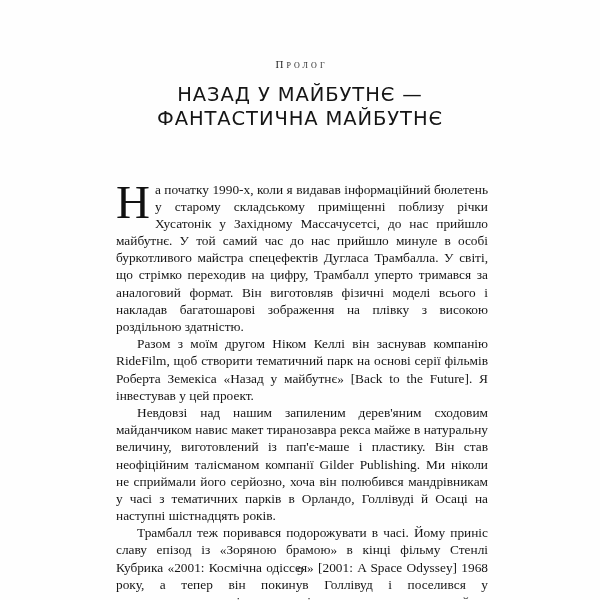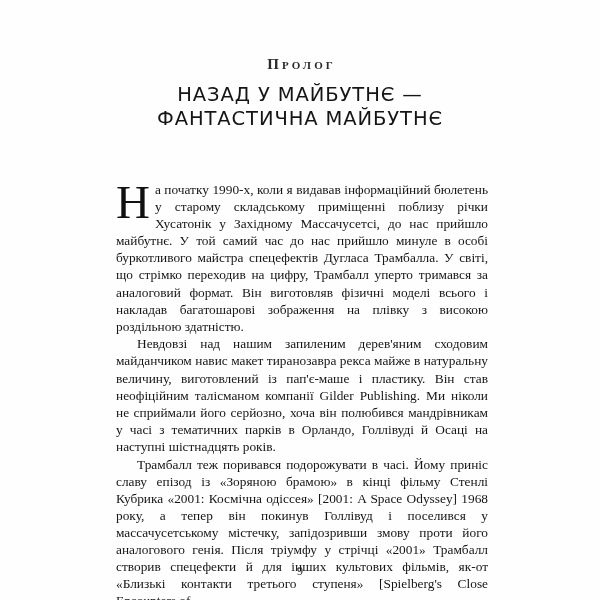--- a/index.html
+++ b/index.html
@@ -28,27 +28,26 @@
     position: absolute;
     left: 0;
     top: 0;
     width: 600px;
     text-align: center;
   }
 
   .kicker {
     margin-top: 58px;
     font-family: "Liberation Serif", "DejaVu Serif", serif;
-    font-size: 15px;
+    font-size: 11px;
     font-variant: small-caps;
     letter-spacing: 3.1px;
     text-indent: 3.1px;
     color: #2a2a2a;
     line-height: 12px;
-    font-weight: bold;
   }
 
   .title {
     font-family: "DejaVu Sans", "Liberation Sans", sans-serif;
     font-size: 19.5px;
     font-weight: 400;
     letter-spacing: 0.9px;
     line-height: 23.5px;
     color: #151515;
   }
@@ -116,20 +115,21 @@
     <h1 class="title">
       <span class="tline">НАЗАД У МАЙБУТНЄ —</span>
       <span class="tline">ФАНТАСТИЧНА МАЙБУТНЄ</span>
     </h1>
   </div>
 
   <div class="column">
 
     <p class="para first"><span class="dropcap">Н</span><span>а початку 1990-х, коли я видавав інформаційний бюлетень у старому складському приміщенні поблизу річки Хусатонік у Західному Массачусетсі, до нас прийшло майбутнє. У той самий час до нас прийшло минуле в особі буркотливого майстра спецефектів Дугласа Трамбалла. У світі, що стрімко переходив на цифру, Трамбалл уперто тримався за аналоговий формат. Він виготовляв фізичні моделі всього і накладав багатошарові зображення на плівку з високою роздільною здатністю.</span></p>
 
+    <p class="para"><span>Разом з моїм другом Ніком Келлі він заснував компанію RideFilm, щоб створити тематичний парк на основі серії фільмів Роберта Земекіса «Назад у майбутнє» [Back to the Future]. Я інвестував у цей проект.</span></p>
 
     <p class="para"><span>Невдовзі над нашим запиленим дерев'яним сходовим майданчиком навис макет тиранозавра рекса майже в натуральну величину, виготовлений із пап'є-маше і пластику. Він став неофіційним талісманом компанії Gilder Publishing. Ми ніколи не сприймали його серйозно, хоча він полюбився мандрівникам у часі з тематичних парків в Орландо, Голлівуді й Осаці на наступні шістнадцять років.</span></p>
 
     <p class="para"><span>Трамбалл теж поривався подорожувати в часі. Йому приніс славу епізод із «Зоряною брамою» в кінці фільму Стенлі Кубрика «2001: Космічна одіссея» [2001: A Space Odyssey] 1968 року, а тепер він покинув Голлівуд і поселився у массачусетському містечку, запідозривши змову проти його аналогового генія. Після тріумфу у стрічці «2001» Трамбалл створив спецефекти й для інших культових фільмів, як-от «Близькі контакти третього ступеня» [Spielberg's Close Encounters of</span></p>
 
   </div>
 
   <div class="folio">9</div>
 
 </div>

